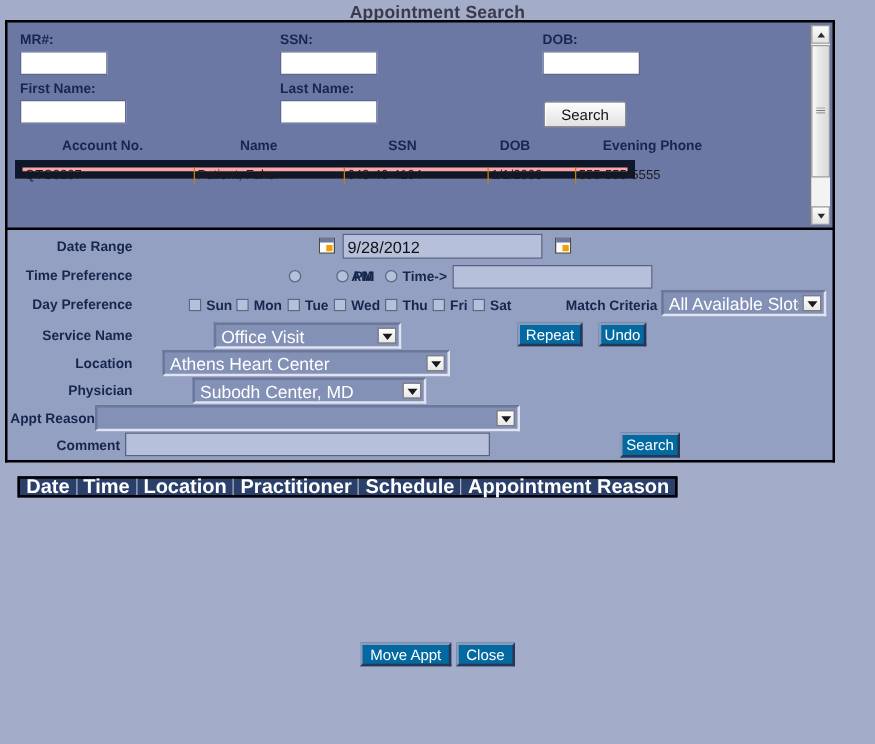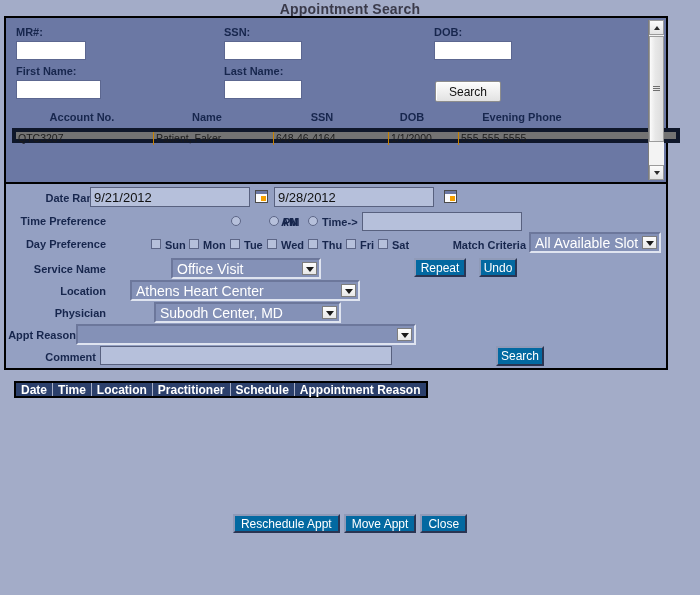--- a/index.html
+++ b/index.html
@@ -87,24 +87,24 @@
     font-weight: bold;
     font-size: 11px;
     color: #17264d;
     text-align: center;
     white-space: nowrap;
   }
   #patient-row {
     position: absolute;
     left: 6px;
     top: 110px;
-    width: 668px;
+    width: 496px;
     height: 15px;
-    background: #737373;
-    border: 4px solid #0f172a;
+    background: #fca5a5;
+    border: 6px solid #0f172a;
     box-sizing: border-box;
   }
   #patient-row .cell {
     position: absolute;
     top: 0;
     height: 13px;
     line-height: 13px;
     font-size: 10.5px;
     color: #1b1b1b;
     padding-left: 2px;
@@ -333,21 +333,21 @@
     background: #2b3f6b;
     border: 2px solid #000;
     box-sizing: border-box;
     display: flex;
     align-items: stretch;
   }
   #results-header .col {
     display: flex;
     align-items: center;
     padding: 0 5px;
-    font-size: 12px;
+    font-size: 16px;
     font-weight: bold;
     color: #ffffff;
     border-right: 1px solid #a8b0c8;
     white-space: nowrap;
     cursor: pointer;
     text-align: center;
   }
   #results-header .col:last-child { border-right: none; }
 
   
@@ -414,21 +414,20 @@
     <div id="patient-scroll-thumb"></div>
     <div class="sb-btn down">
       <span class="sb-arrow down"></span>
     </div>
   </div>
 </div>
 
 <div id="criteria-panel">
 
   <div class="clabel" style="left:0px; top:8px; width:100px;">Date Range</div>
-  <input class="ctext" style="left: 84px; top: 3px; width: 160px; height: 20px;" value="9/21/2012">
   <div class="cal-icon" style="left:249px; top:6px;"></div>
   <input class="ctext" style="left: 268px; top: 3px; width: 160px; height: 20px;" value="9/28/2012">
   <div class="cal-icon" style="left:438px; top:6px;"></div>
 
   <div class="clabel" style="left:0px; top:31px; width:100px;">Time Preference</div>
   <div class="radio" style="left:225px; top:32px;"></div>
   <div class="radio-label" style="left:239px; top:32px;margin-left:36px;">AM</div>
   <div class="radio" style="left:263px; top:32px;"></div>
   <div class="radio-label" style="left:277px; top:32px;">PM</div>
   <div class="radio" style="left:302px; top:32px;"></div>
@@ -492,16 +491,15 @@
 <div id="results-header">
   <div class="col">Date</div>
   <div class="col">Time</div>
   <div class="col">Location</div>
   <div class="col">Practitioner</div>
   <div class="col">Schedule</div>
   <div class="col">Appointment Reason</div>
 </div>
 
 <div id="bottom-buttons">
-  <button class="dark-btn">Reschedule Appt</button>
   <button class="dark-btn">Move Appt</button>
   <button class="dark-btn">Close</button>
 </div>
 
 </body></html>

